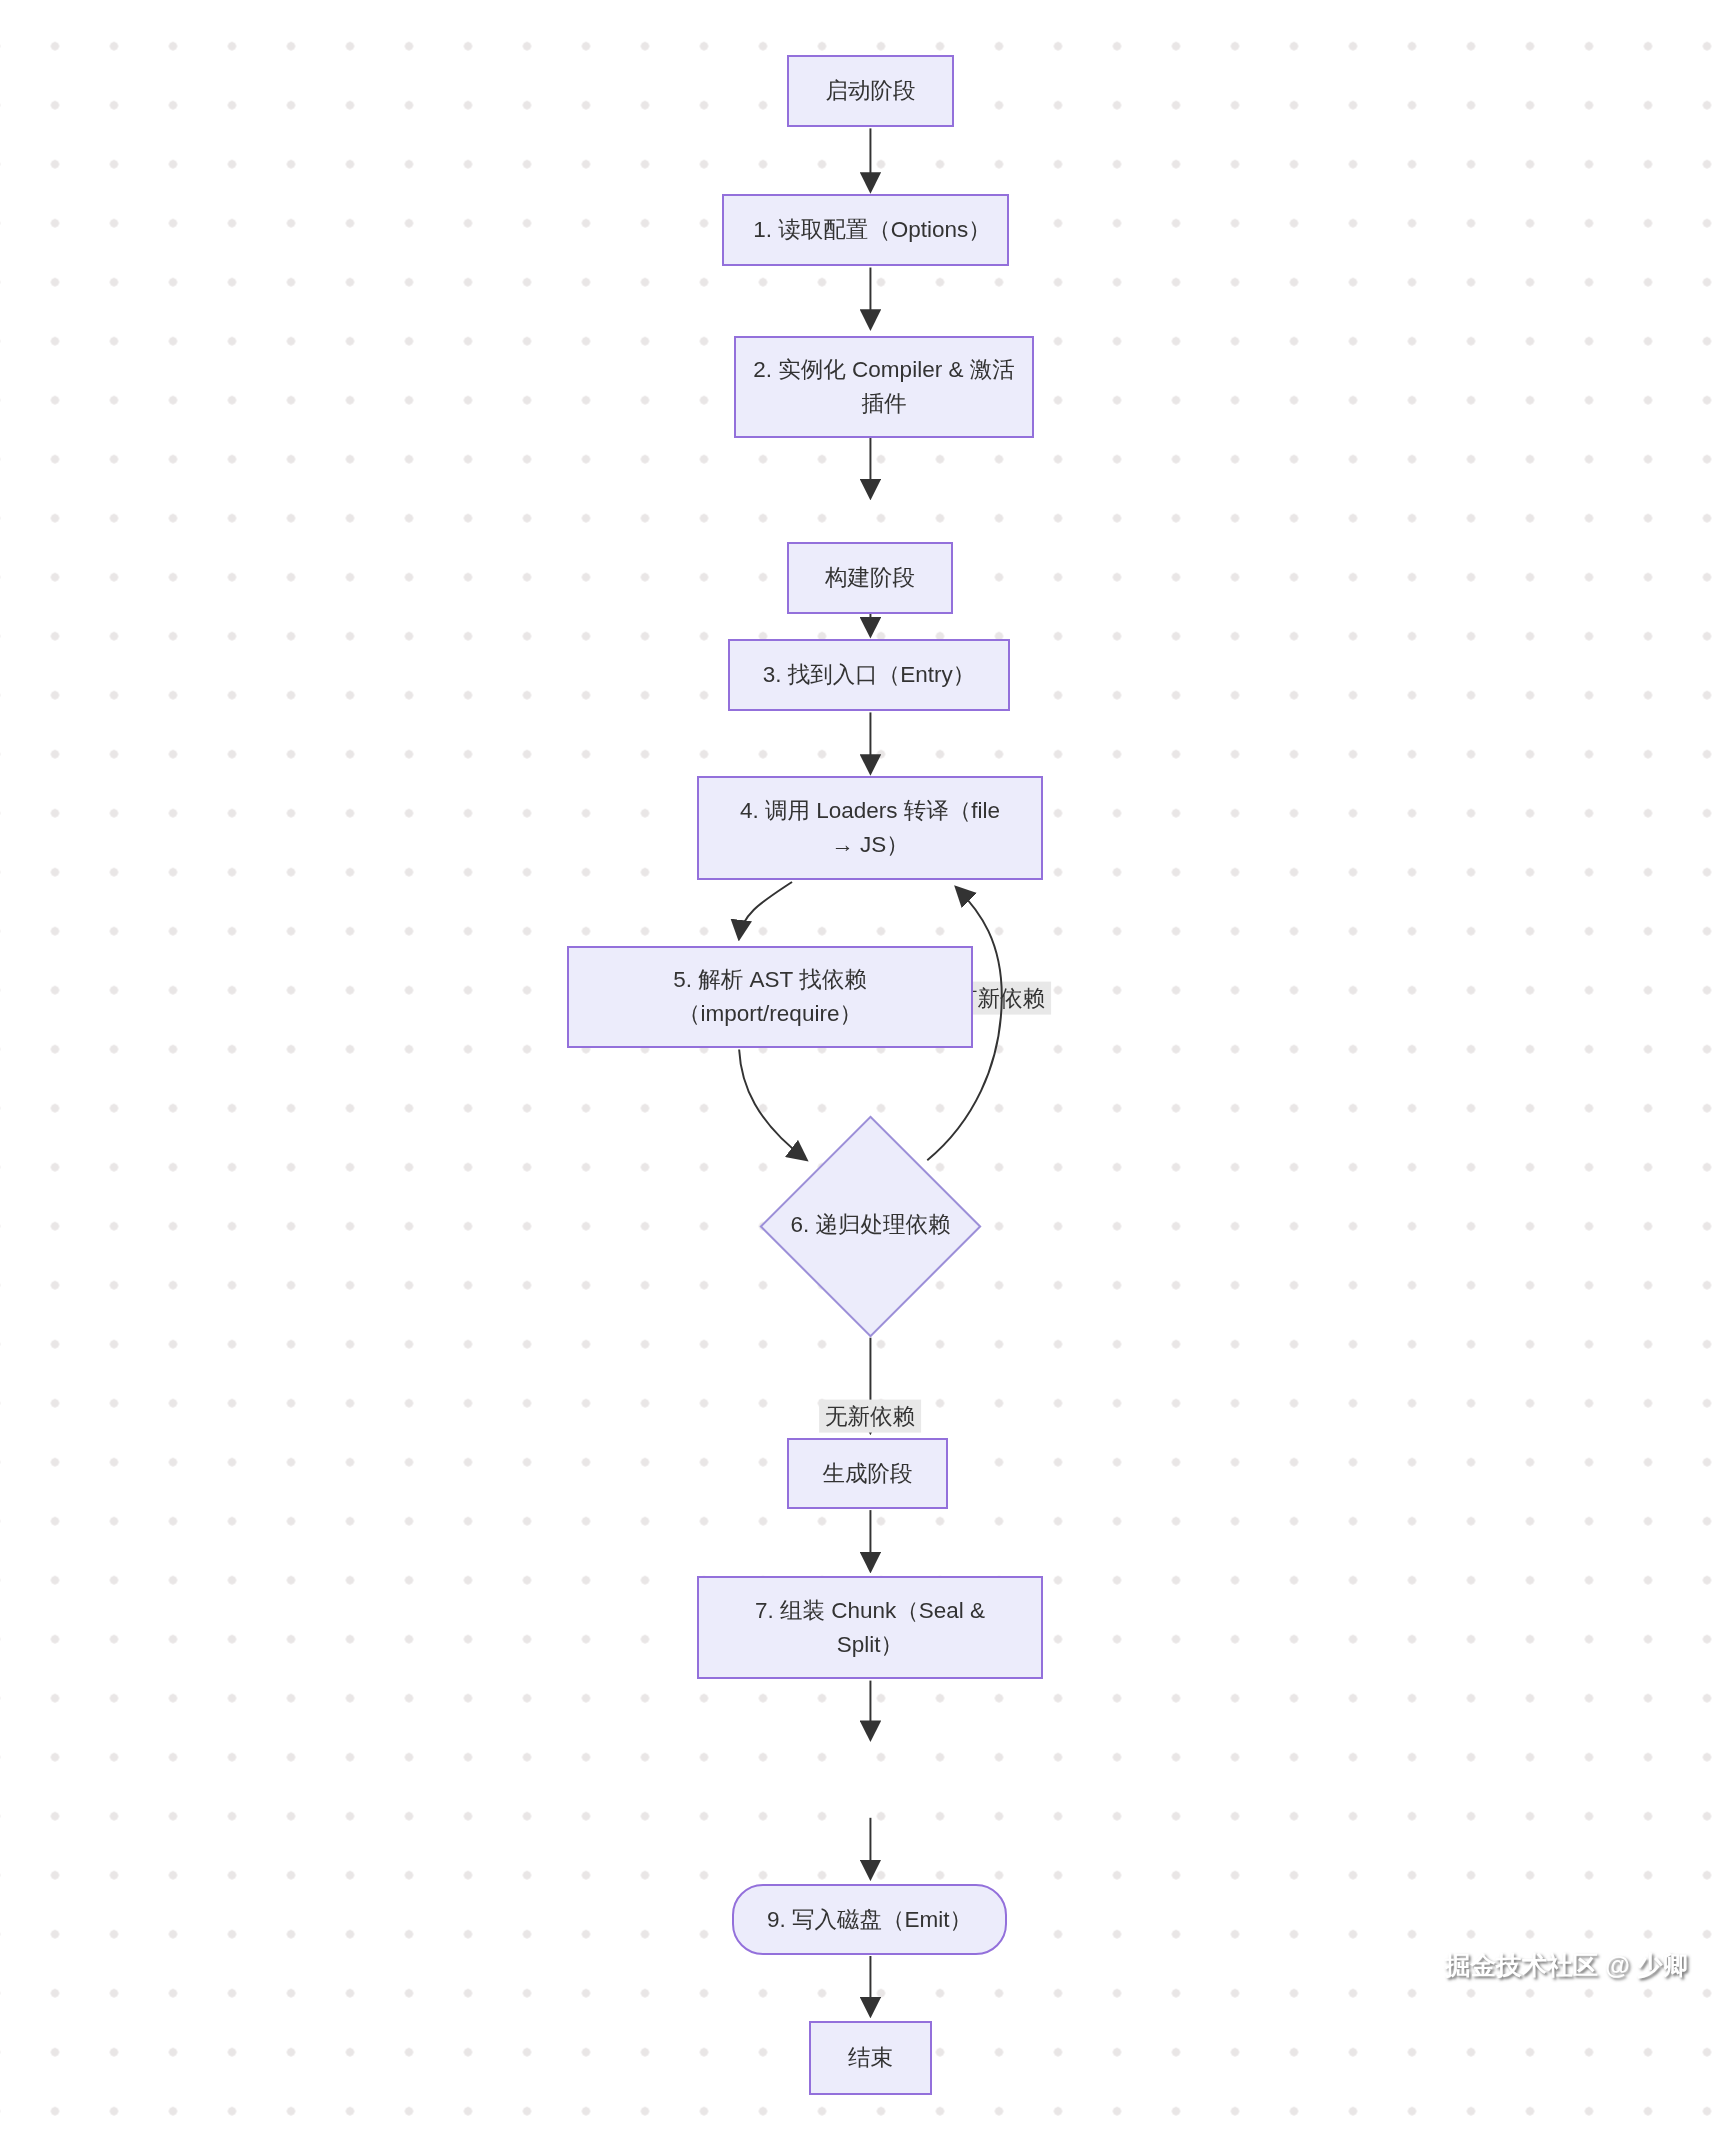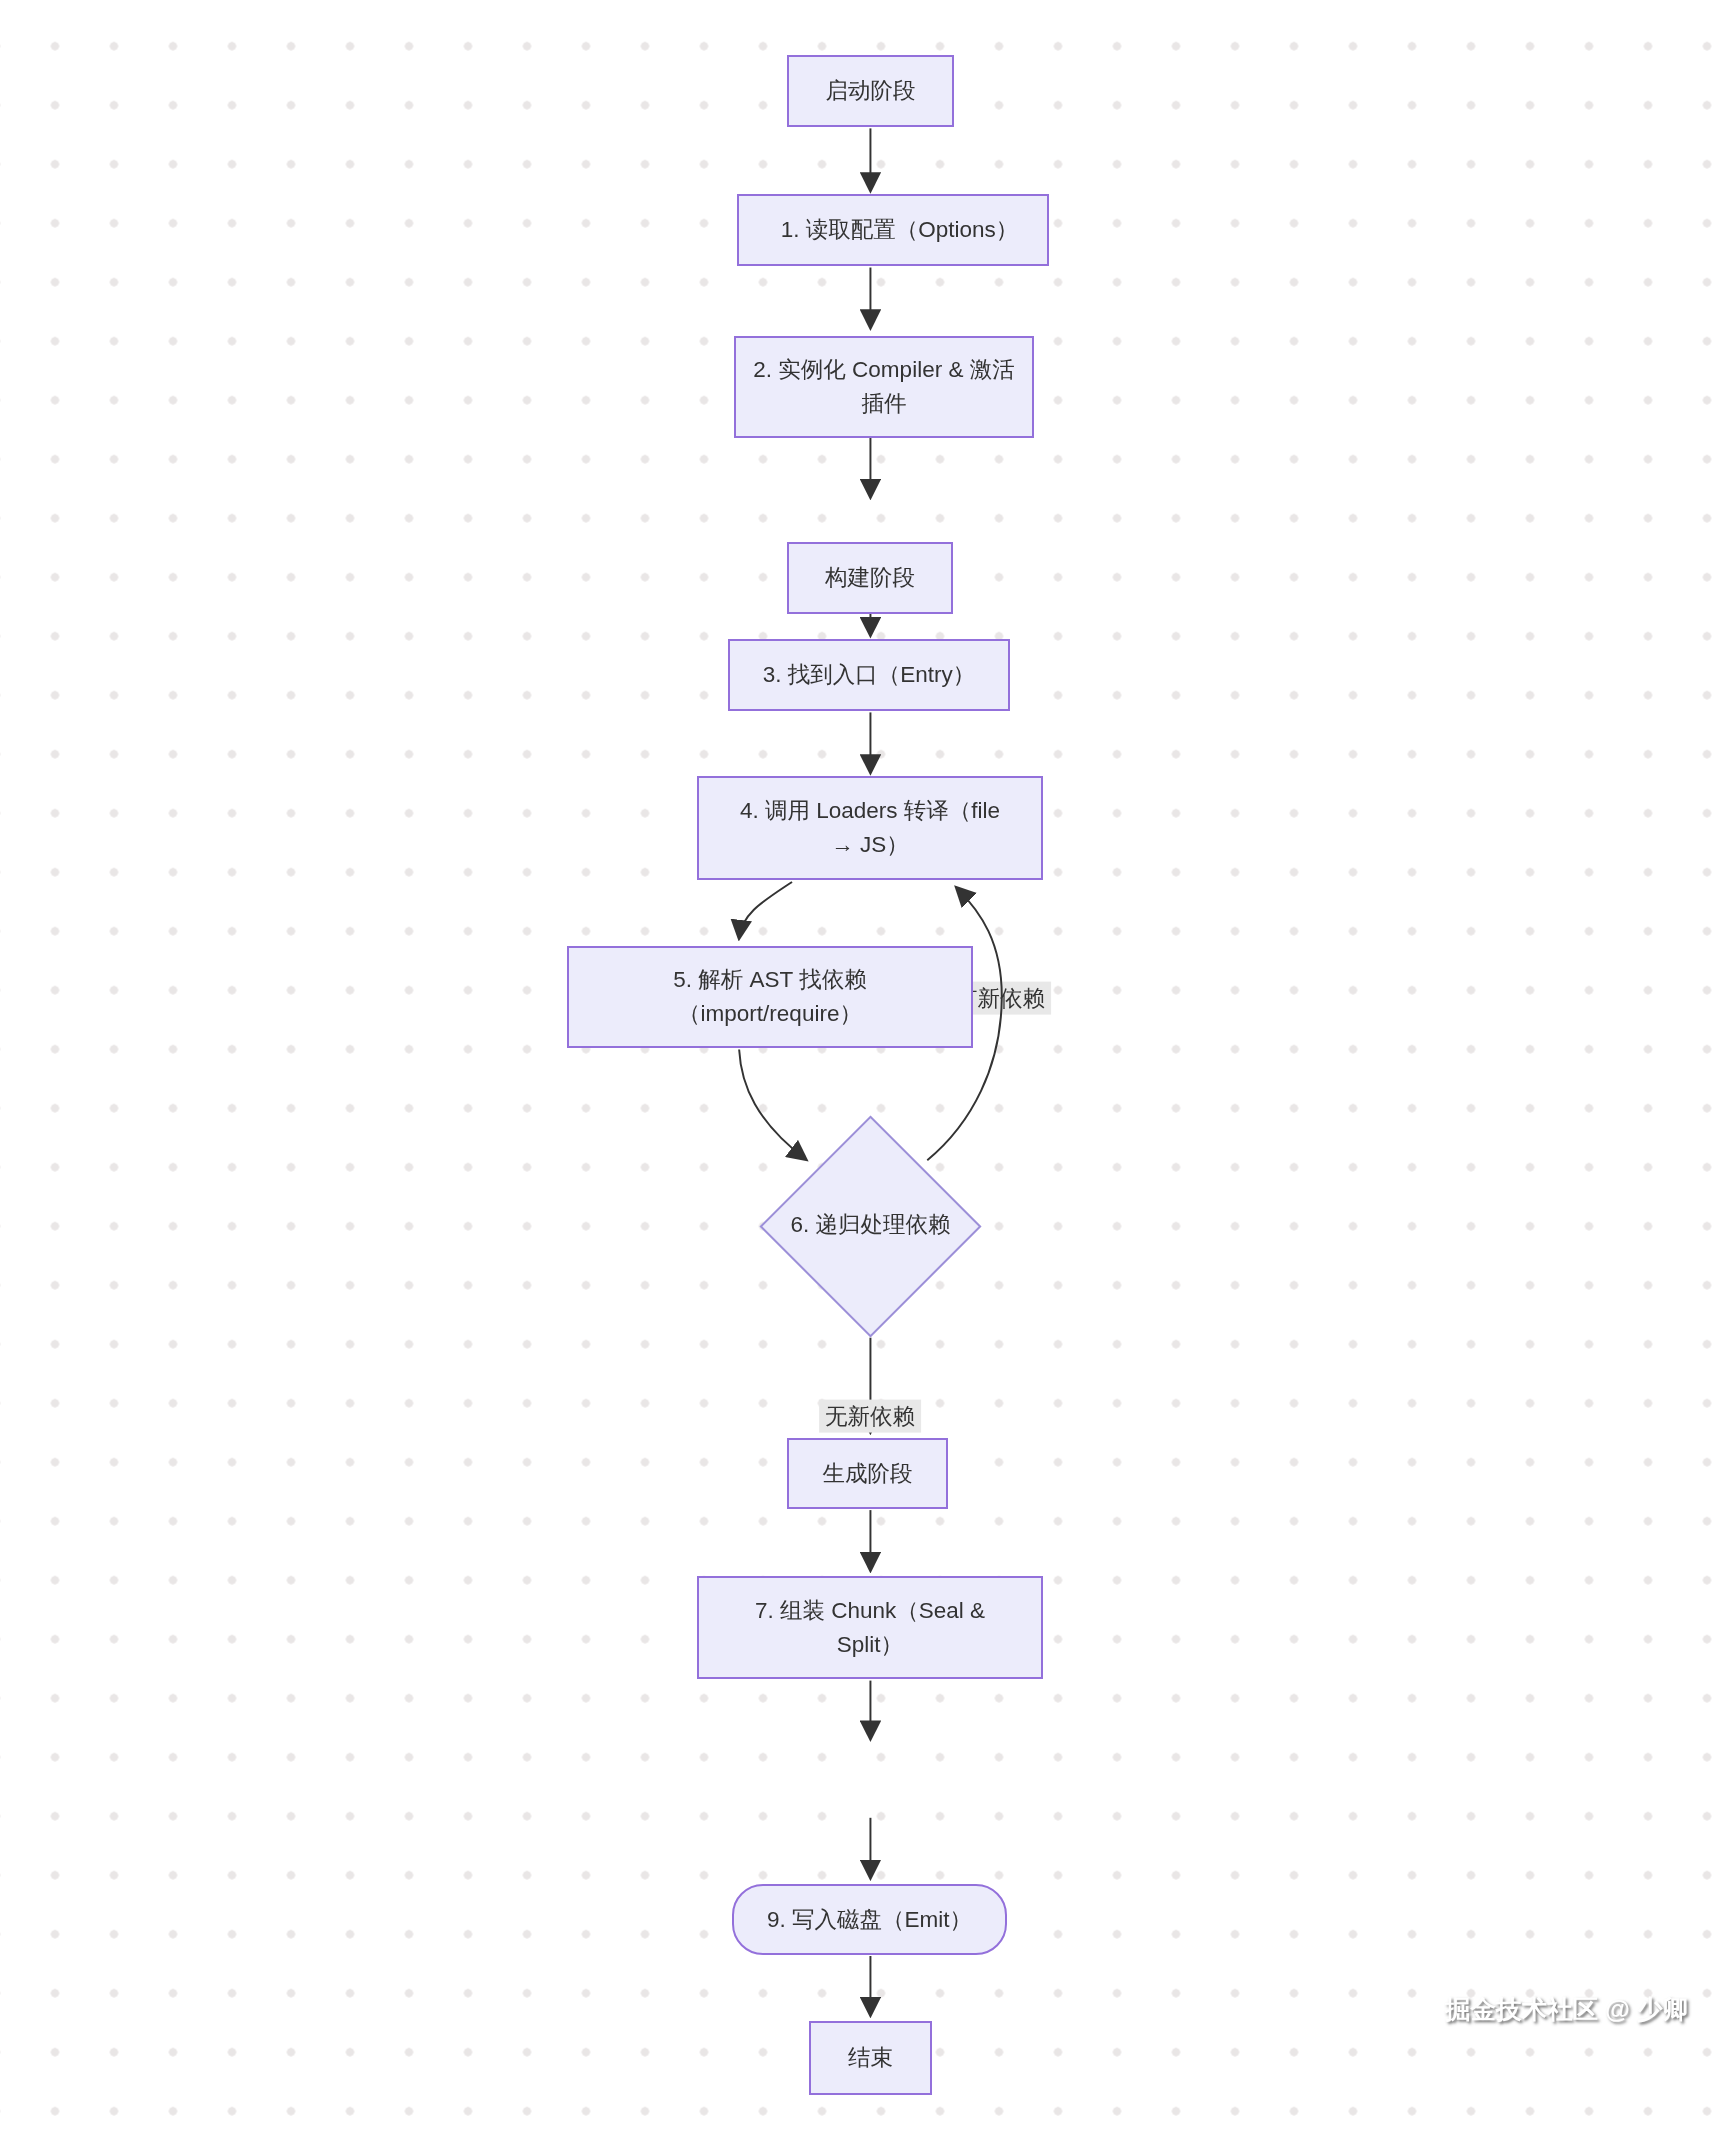--- a/index.html
+++ b/index.html
@@ -35,21 +35,21 @@
     display: flex;
     align-items: center;
     justify-content: center;
     text-align: center;
     white-space: pre-line;
     z-index: 3;
     padding: 3.9px 9.8px;
   }
   
   .n-start { left: 787px; top: 55px;  width: 167px; height: 72px; }
-  .n-s1    { left: 737px; top: 194px; width: 312px; height: 72px; padding-left: 23px; }
+  .n-s1    { left: 722px; top: 194px; width: 287px; height: 72px; padding-left: 23px; }
   .n-s2    { left: 697px; top: 336px; width: 300px; height: 102px; margin-left: 37px; }
   .n-build { left: 787px; top: 501px; width: 166px; height: 72px; margin-top: 41px; }
   .n-s3    { left: 728px; top: 639px; width: 282px; height: 72px; }
   .n-s4    { left: 697px; top: 776px; width: 346px; height: 104px; }
   .n-s5    { left: 567px; top: 946px; width: 406px; height: 102px; }
   .n-gen   { left: 787px; top: 1438px; width: 161px; height: 71px; }
   .n-s7    { left: 697px; top: 1576px; width: 346px; height: 103px; }
   .n-s8    { left: 697px; top: 1745px; width: 346px; height: 72px; }
   .n-s9    { left: 732px; top: 1884px; width: 275px; height: 71px; border-radius: 31px; }
   .n-end   { left: 809px; top: 2021px; width: 123px; height: 74px; }
@@ -83,21 +83,21 @@
     line-height: 1.2;
     padding: 2.9px 5.9px;
     white-space: nowrap;
   }
   .el-has-new { left: 1000px; top: 998px; z-index: 1; } 
   .el-no-new  { left: 870px;  top: 1388px; z-index: 4; margin-top: 28px; } 
 
   .watermark {
     position: absolute;
     right: 47px;
-    top: 1992px;
+    top: 1948px;
     font-size: 25.5px;
     font-weight: 600;
     color: #ffffff;
     text-shadow: 2px 2px 2.9px rgba(90,90,90,0.85);
     z-index: 5;
     white-space: nowrap;
   }
 </style>
 </head>
 <body>

